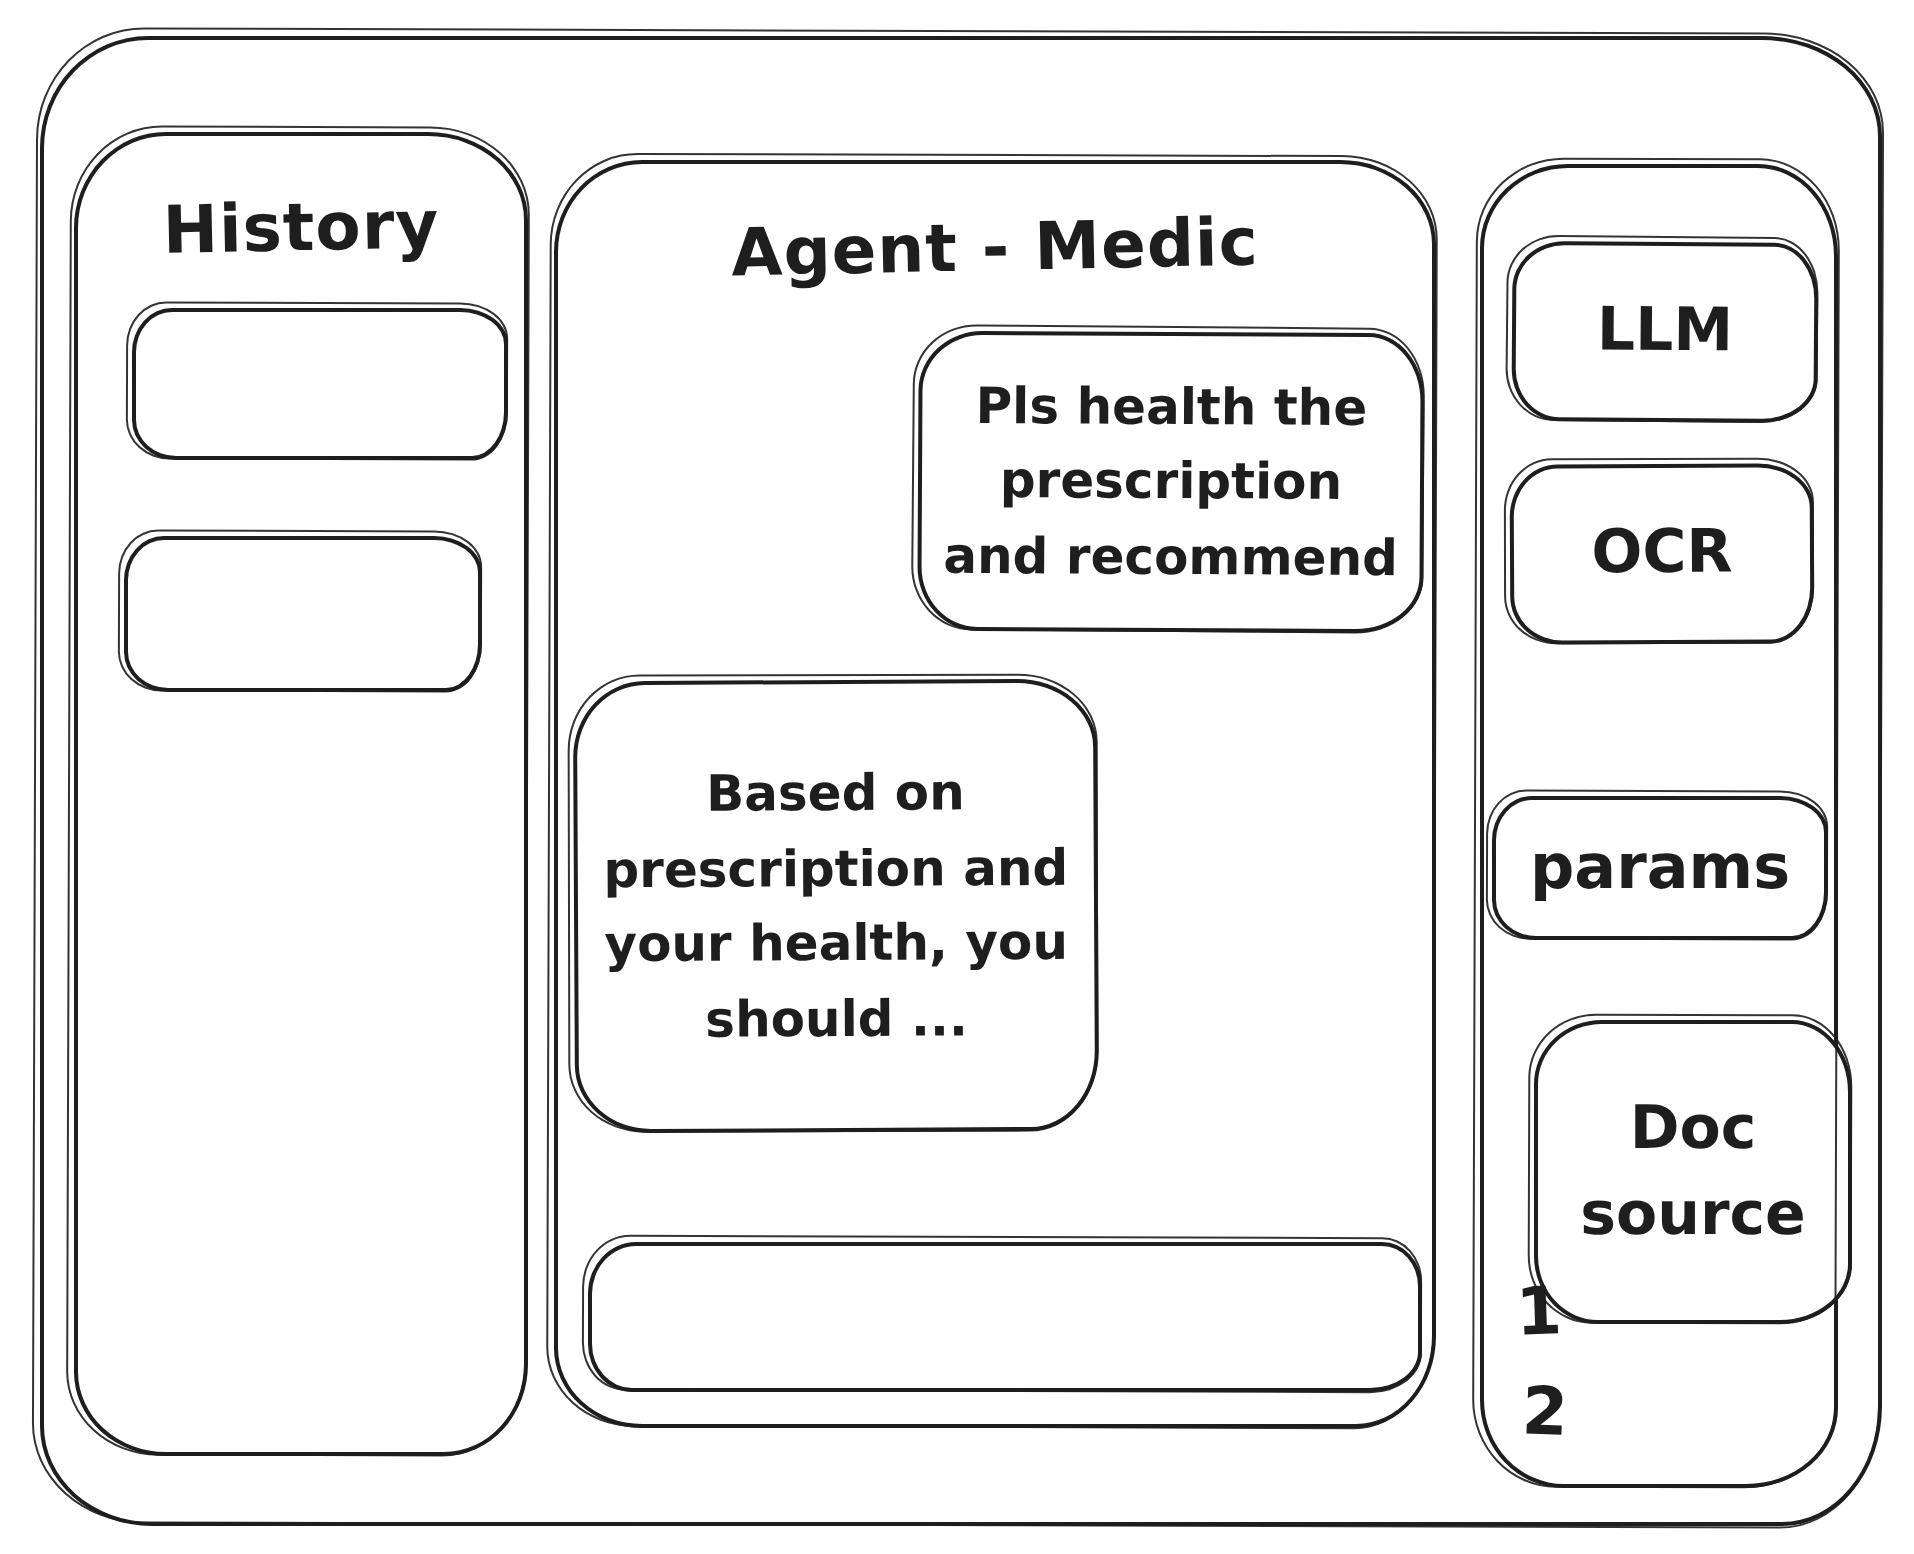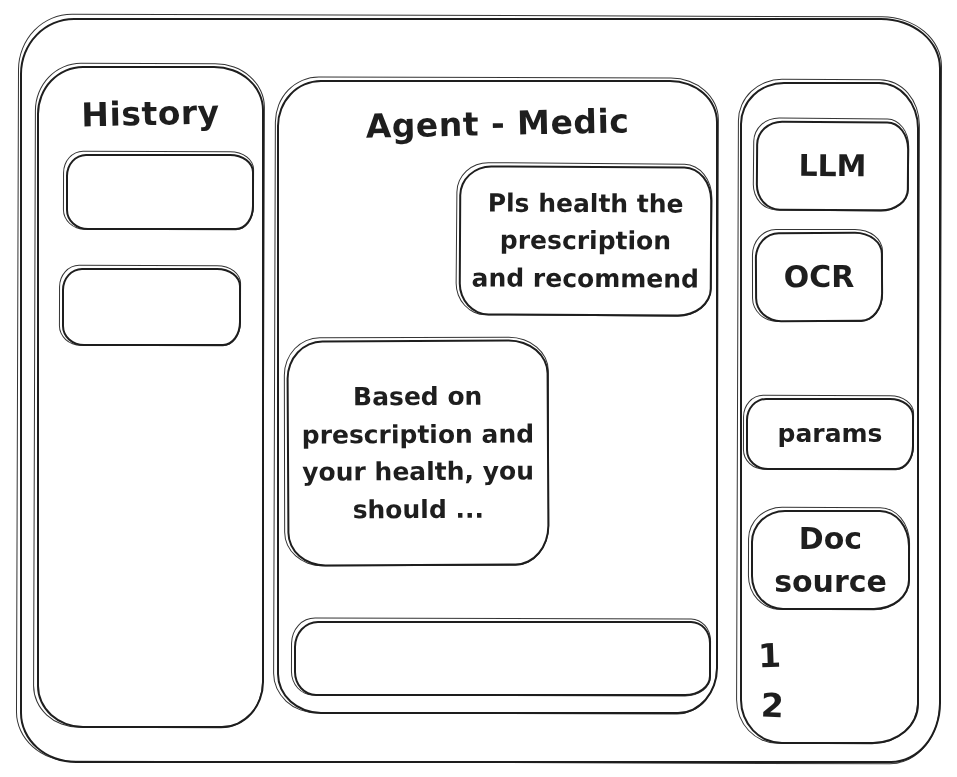--- a/index.html
+++ b/index.html
@@ -91,23 +91,23 @@
     justify-content: center;
     text-align: center;
     font-family: inherit;
     color: var(--ink);
     font-size: 30px;
     font-weight: bold;
     line-height: 1.45;
     cursor: pointer;
   }
   .tool-btn.llm    { left: 14px; top: 37px;  width: 153px; height: 90px;  border-radius: 26px 22px 28px 24px / 24px 28px 22px 26px; transform: rotate(.4deg); }
-  .tool-btn.ocr    { left: 13px; top: 148px; width: 128px; height: 90px;  border-radius: 24px 28px 22px 26px / 26px 22px 28px 24px; transform: rotate(-.3deg); }
-  .tool-btn.params { left: 4px;  top: 314px; width: 168px; height: 72px;  border-radius: 20px 24px 18px 22px / 22px 18px 24px 20px; font-size: 25px; }
-  .tool-btn.docsource { left: 9px; top: 426px; width: 159px; height: 100px; border-radius: 34px 30px 36px 32px / 32px 36px 30px 34px; padding: 4px 2px; }
+  .tool-btn.ocr    { left: 13px; top: 148px; width: 152px; height: 90px;  border-radius: 24px 28px 22px 26px / 26px 22px 28px 24px; transform: rotate(-.3deg); }
+  .tool-btn.params { left: 4px;  top: 314px; width: 168px; height: 72px;  border-radius: 20px 24px 18px 22px / 22px 18px 24px 20px; font-size: 31px; }
+  .tool-btn.docsource { left: 25px; top: 426px; width: 159px; height: 152px; border-radius: 34px 30px 36px 32px / 32px 36px 30px 34px; padding: 4px 2px; }
   .doc-num {
     position: absolute;
     font-size: 33px;
     font-weight: bold;
     z-index: 3;
     background: transparent;
     cursor: pointer;
   }
   .doc-num.n1 { left: 16px; top: 552px; transform: rotate(-2deg); }
   .doc-num.n2 { left: 19px; top: 602px; transform: rotate(2deg); }

